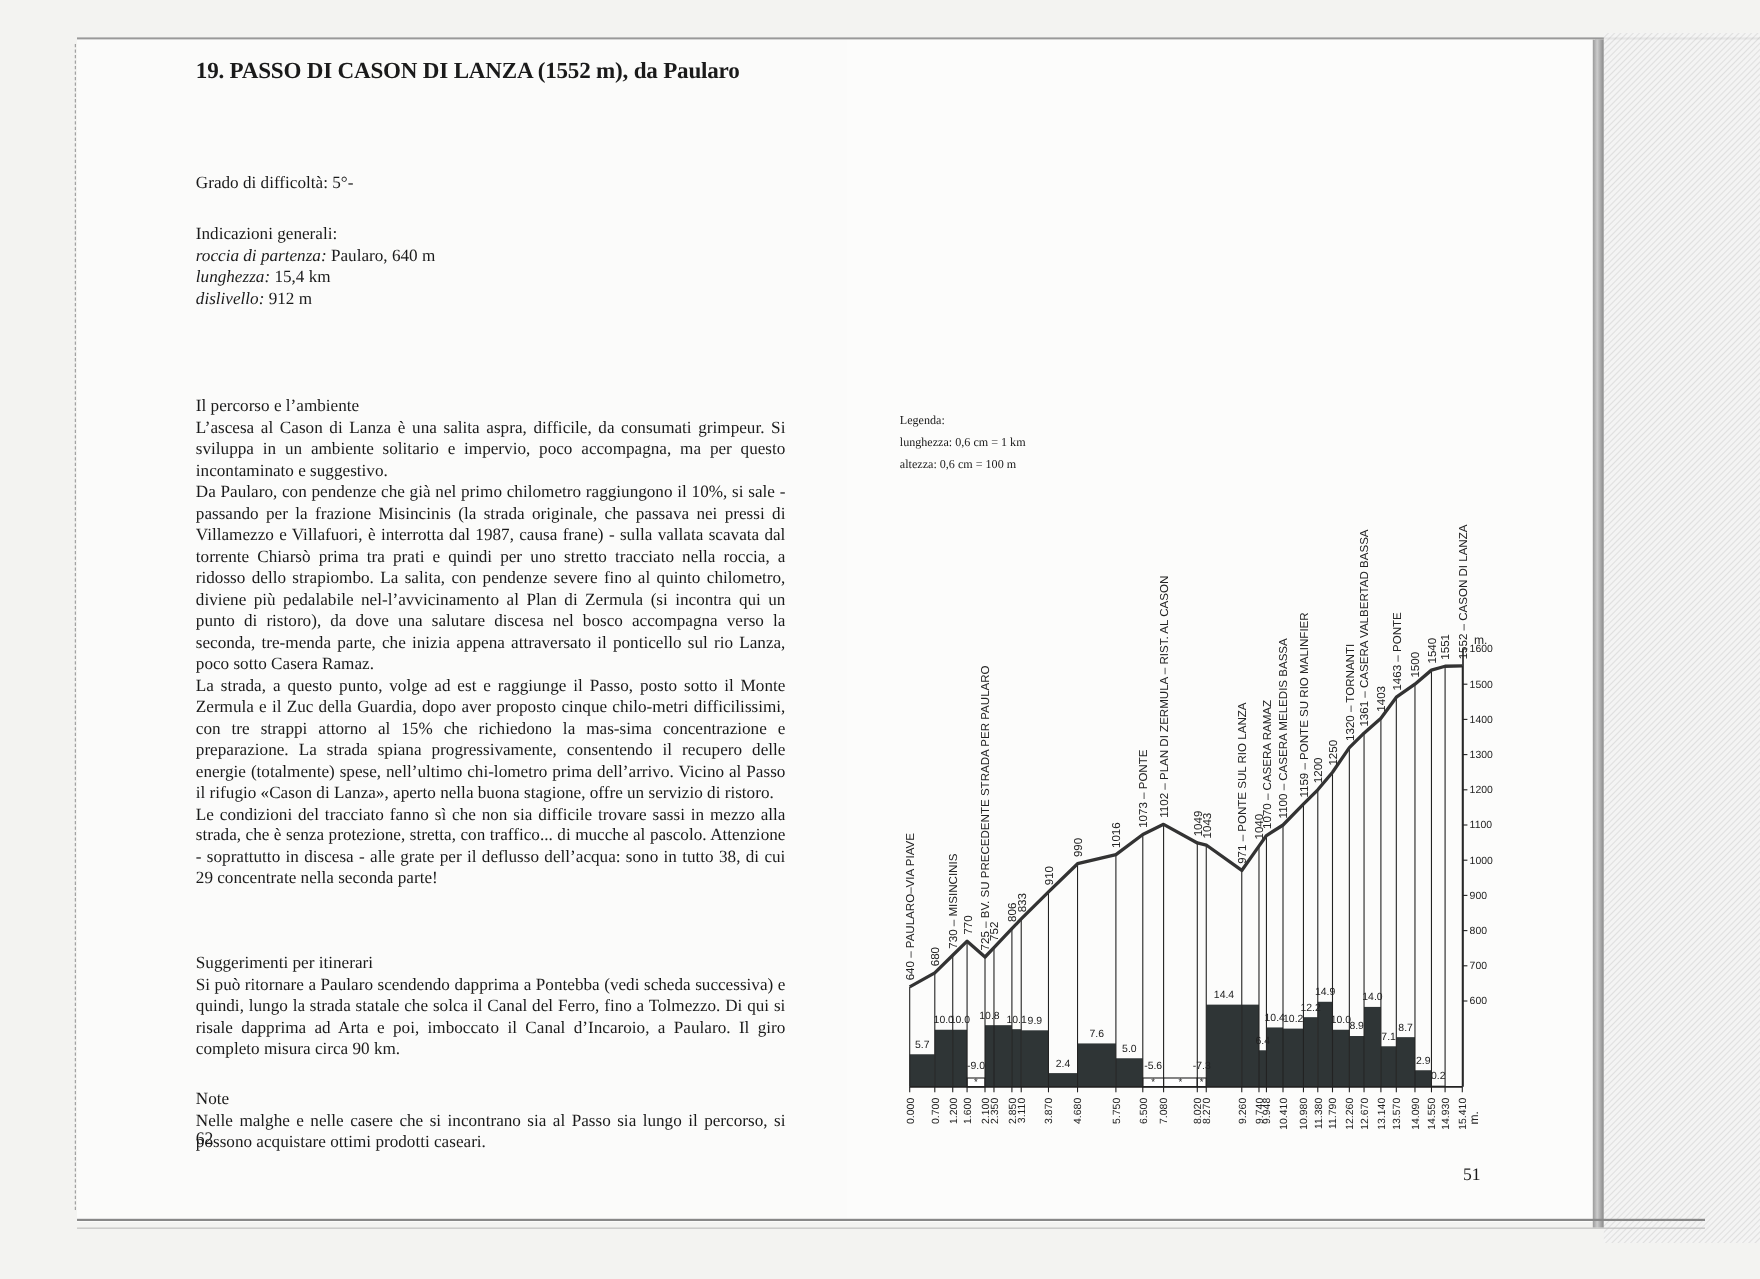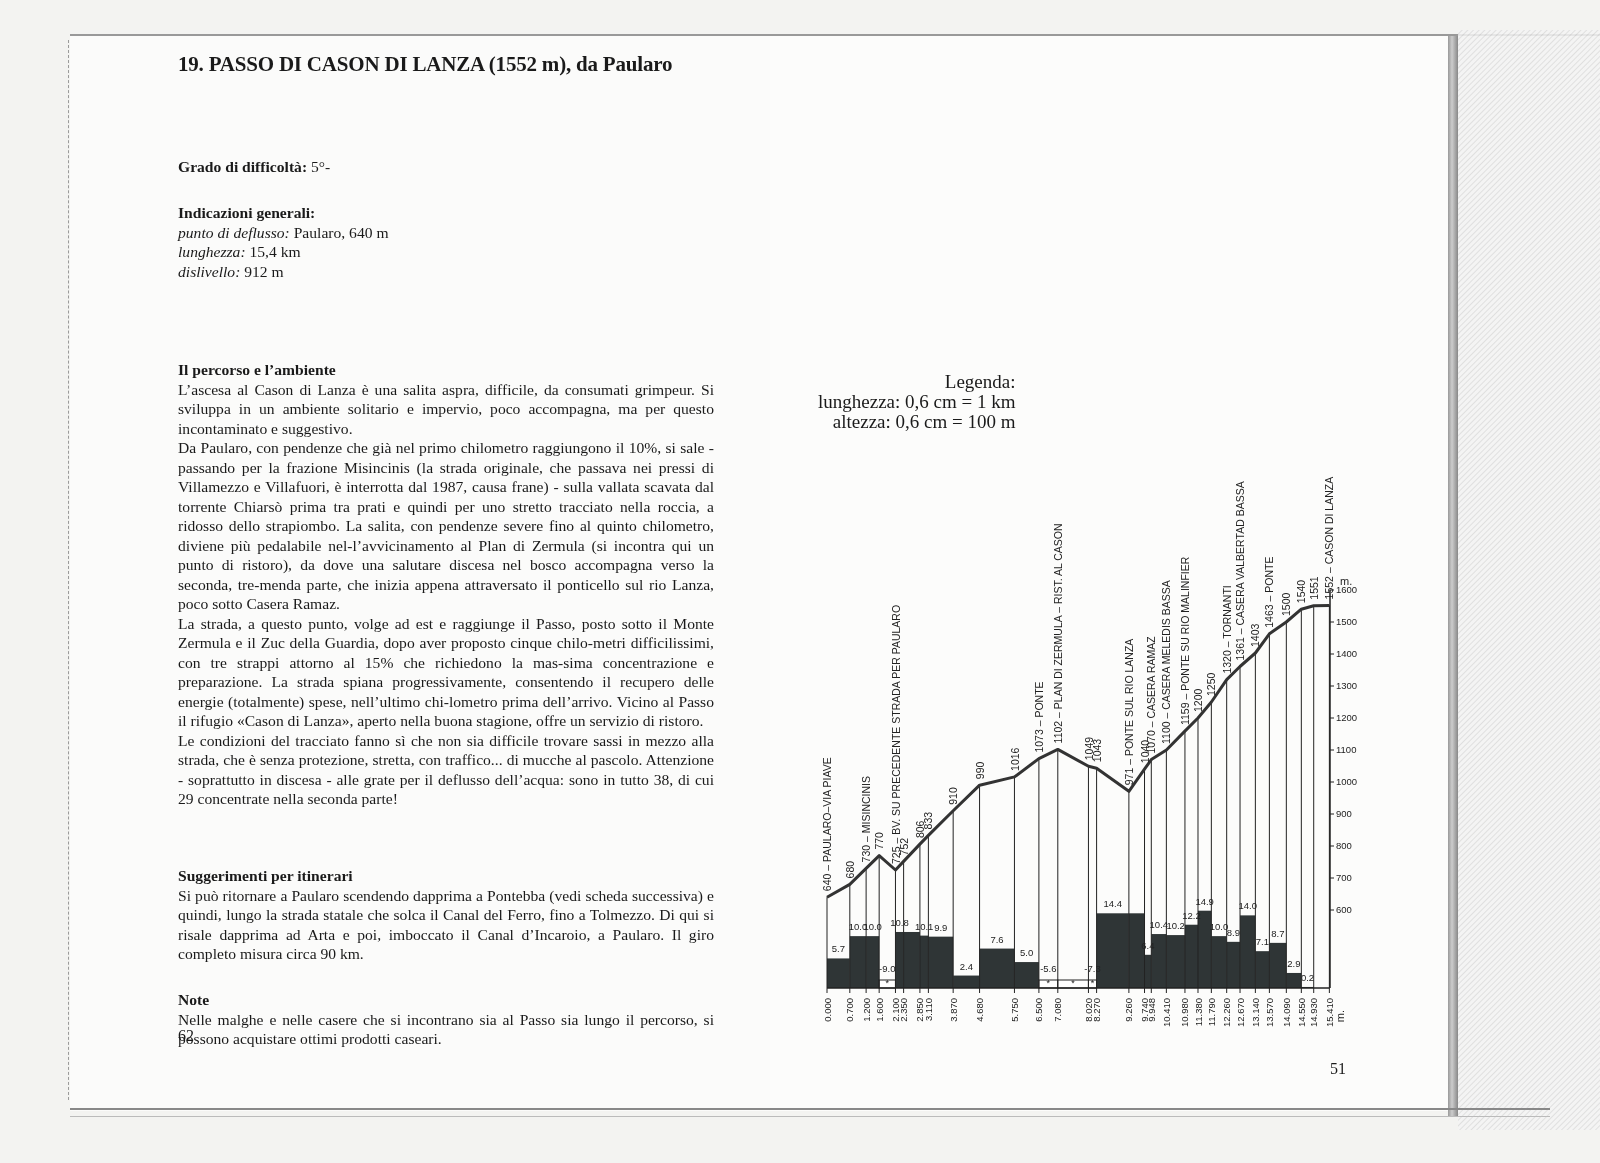--- a/index.html
+++ b/index.html
@@ -37,25 +37,25 @@
   }
   .top-edge {
     position:absolute; left:70px; top:34px; width:1530px; height:2px;
     background:#999;
   }
   .title {
     position:absolute; left:178px; top:52px;
     font-size:21px; font-weight:bold; letter-spacing:-0.2px;
   }
   .block { position:absolute; left:178px; width:536px; font-size:15.6px; line-height:19.5px; }
-  .h { font-weight:bold; }
+  .h { font-weight:normal; }
   .it { font-style:italic; }
   p { margin:0; text-align:justify; }
   .page-num { position:absolute; font-size:16px; }
-  .legend { position:absolute; left:818px; top:372px; font-size:19px; line-height:20px;text-align:right; }
+  .legend { position:absolute; left:818px; top:372px; font-size:11px; line-height:20px; }
   svg text { font-family:"Liberation Sans","DejaVu Sans",sans-serif; }
 </style>
 </head>
 <body>
 
 <div class="spread">
   <div class="top-edge"></div>
   <div class="page-left"></div>
   <div class="page-right"></div>
   <div class="left-edge"></div>
@@ -64,21 +64,21 @@
   <div class="bottom-edge"></div>
 
   <div class="title">19. PASSO DI CASON DI LANZA (1552 m), da Paularo</div>
 
   <div class="block" style="top:157px;">
     <span class="h">Grado di difficoltà:</span><span> 5°-</span>
   </div>
 
   <div class="block" style="top:203px;">
     <div class="h">Indicazioni generali:</div>
-    <div><span class="it">punto di deflusso:</span><span> Paularo, 640 m</span></div>
+    <div><span class="it">roccia di partenza:</span><span> Paularo, 640 m</span></div>
     <div><span class="it">lunghezza:</span><span> 15,4 km</span></div>
     <div><span class="it">dislivello:</span><span> 912 m</span></div>
   </div>
 
   <div class="block" style="top:360px;">
     <div class="h">Il percorso e l’ambiente</div>
     <p>L’ascesa al Cason di Lanza è una salita aspra, difficile, da consumati grimpeur. Si sviluppa in un ambiente solitario e impervio, poco accompagna, ma per questo incontaminato e suggestivo.</p>
     <p>Da Paularo, con pendenze che già nel primo chilometro raggiungono il 10%, si sale - passando per la frazione Misincinis (la strada originale, che passava nei pressi di Villamezzo e Villafuori, è interrotta dal 1987, causa frane) - sulla vallata scavata dal torrente Chiarsò prima tra prati e quindi per uno stretto tracciato nella roccia, a ridosso dello strapiombo. La salita, con pendenze severe fino al quinto chilometro, diviene più pedalabile nel-l’avvicinamento al Plan di Zermula (si incontra qui un punto di ristoro), da dove una salutare discesa nel bosco accompagna verso la seconda, tre-menda parte, che inizia appena attraversato il ponticello sul rio Lanza, poco sotto Casera Ramaz.</p>
     <p>La strada, a questo punto, volge ad est e raggiunge il Passo, posto sotto il Monte Zermula e il Zuc della Guardia, dopo aver proposto cinque chilo-metri difficilissimi, con tre strappi attorno al 15% che richiedono la mas-sima concentrazione e preparazione. La strada spiana progressivamente, consentendo il recupero delle energie (totalmente) spese, nell’ultimo chi-lometro prima dell’arrivo. Vicino al Passo il rifugio «Cason di Lanza», aperto nella buona stagione, offre un servizio di ristoro.</p>
     <p>Le condizioni del tracciato fanno sì che non sia difficile trovare sassi in mezzo alla strada, che è senza protezione, stretta, con traffico... di mucche al pascolo. Attenzione - soprattutto in discesa - alle grate per il deflusso dell’acqua: sono in tutto 38, di cui 29 concentrate nella seconda parte!</p>

